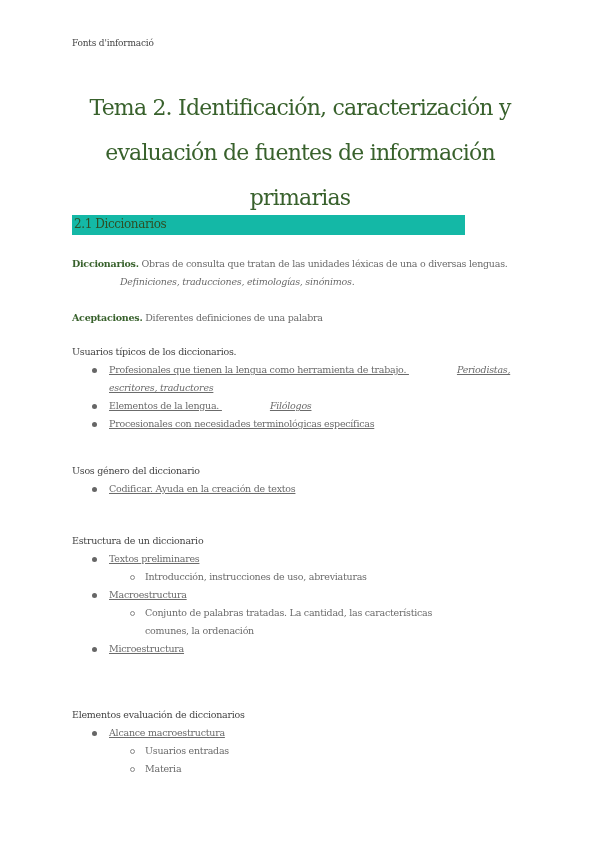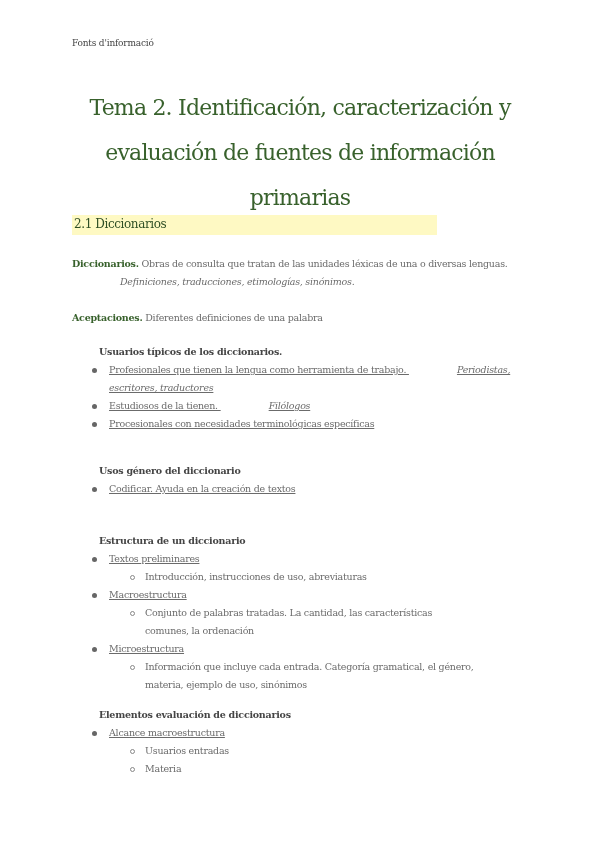--- a/index.html
+++ b/index.html
@@ -12,30 +12,31 @@
       font-size: 9px; color: #444; letter-spacing: -0.2px;
     }
     .title {
       position: absolute; left: 60px; width: 480px; top: 70px;
       text-align: center; color: #38612c;
       font-size: 22px; line-height: 45px; font-weight: normal;
       font-family: "DejaVu Serif", serif; letter-spacing: -0.8px;
     }
     .section-bar {
       position: absolute; left: 72px; top: 215px; width: 365px; height: 20px;
-      background: #fef9c3;
+      background: #14b8a6;
+      padding-left: 28px;
     }
     .section-bar span {
       position: absolute; left: 2px; top: 2px;
       font-size: 12px; color: #2f4f25; letter-spacing: -0.4px;
     }
     .block { position: absolute; left: 72px; width: 440px; font-size: 9.5px; line-height: 18px; letter-spacing: -0.25px; }
     .term { color: #38612c; font-weight: bold; }
     .it { font-style: italic; margin-left: 48px; }
-    .subhead { color: #444; font-weight: bold; margin-left: 27px; }
+    .subhead { color: #444; font-weight: normal; }
     ul { margin: 0; padding: 0; list-style: none; }
     li { position: relative; }
     .l1 { padding-left: 37px; text-decoration: underline; }
     .l1::before {
       content: ""; position: absolute; left: 20px; top: 7px;
       width: 5px; height: 5px; border-radius: 50%; background: #666;
     }
     .l2 { padding-left: 73px; }
     .l2::before {
       content: ""; position: absolute; left: 58px; top: 7px;
@@ -63,41 +64,40 @@
 </div>
 
 <div class="block" style="top:309px;">
   <span class="term">Aceptaciones.</span><span> Diferentes definiciones de una palabra</span>
 </div>
 
 <div class="block" style="top:343px;">
   <div class="subhead">Usuarios típicos de los diccionarios.</div>
   <ul>
     <li class="l1"><span>Profesionales que tienen la lengua como herramienta de trabajo. </span><span class="it">Periodistas, escritores, traductores</span></li>
-    <li class="l1"><span>Estudiosos de la tienen. </span><span class="it">Filólogos</span></li>
+    <li class="l1"><span>Elementos de la lengua. </span><span class="it">Filólogos</span></li>
     <li class="l1"><span>Procesionales con necesidades terminológicas específicas</span></li>
   </ul>
 </div>
 
 <div class="block" style="top:462px;">
   <div class="subhead">Usos género del diccionario</div>
   <ul>
     <li class="l1">Codificar. Ayuda en la creación de textos</li>
   </ul>
 </div>
 
 <div class="block" style="top:532px;">
   <div class="subhead">Estructura de un diccionario</div>
   <ul>
     <li class="l1">Textos preliminares</li>
     <li class="l2">Introducción, instrucciones de uso, abreviaturas</li>
     <li class="l1">Macroestructura</li>
     <li class="l2" style="padding-right:60px;">Conjunto de palabras tratadas. La cantidad, las características comunes, la ordenación</li>
     <li class="l1">Microestructura</li>
-    <li class="l2" style="padding-right:0;">Información que incluye cada entrada. Categoría gramatical, el género, materia, ejemplo de uso, sinónimos</li>
   </ul>
 </div>
 
 <div class="block" style="top:706px;">
   <div class="subhead">Elementos evaluación de diccionarios</div>
   <ul>
     <li class="l1">Alcance macroestructura</li>
     <li class="l2">Usuarios entradas</li>
     <li class="l2">Materia</li>
   </ul>

